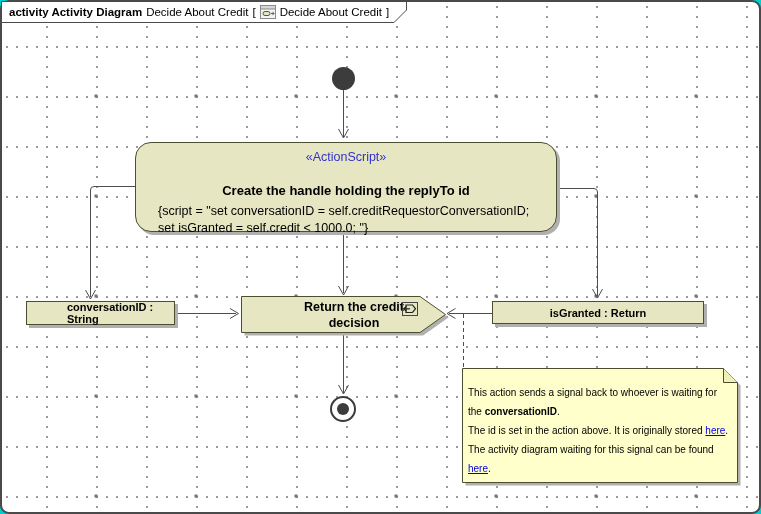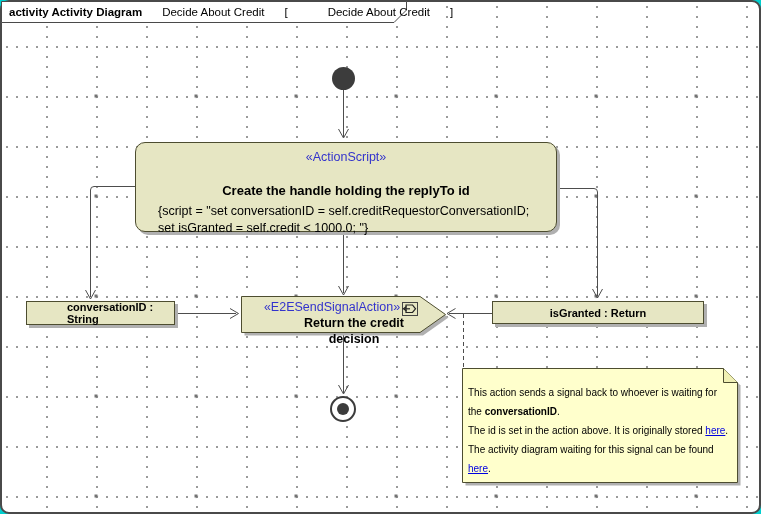--- a/index.html
+++ b/index.html
@@ -23,35 +23,35 @@
     background-size:100px 100px, 10px 50px, 50px 10px;
     background-position:92.5px 92.5px, 4px 44px, 44px 4px;
   }
   .layer{position:absolute;left:0;top:0;width:761px;height:514px;}
   svg.layer{pointer-events:none;}
 
   
   .tab{position:absolute;left:1px;top:1px;width:408px;height:22px;}
   .tab-text{
     position:absolute;left:8px;top:0;height:21px;right:18px;
-    display:flex;align-items:center;gap:20px;
+    display:flex;align-items:center;gap:4px;
     font-size:11.5px;color:#000;white-space:nowrap;
   }
   .tab-kw{font-weight:bold;}
 
   
   .node{
     position:absolute;box-sizing:border-box;
     background:#e6e6c3;border:1px solid #4d4d30;
     box-shadow:3px 3px 0 #b0b0b0;
     color:#000;
   }
   .action{
     left:135px;top:142px;width:422px;height:90px;
-    border-radius:10px;text-align:center;padding-top:7px;
+    border-radius:16px;text-align:center;padding-top:7px;
   }
   .stereotype{color:#3333cc;font-size:12.5px;}
   .action-title{font-weight:bold;font-size:13px;margin-top:19px;}
   .script{
     text-align:left;font-size:12.5px;margin-top:5px;
     padding-left:22px;line-height:17px;
   }
   .pin{
     display:flex;align-items:center;justify-content:center;
     font-weight:bold;font-size:11px;
@@ -156,21 +156,20 @@
 </div>
 
 <div class="node pin pin-left">
   <span>conversationID : String</span>
 </div>
 <div class="node pin pin-right">
   <span>isGranted : Return</span>
 </div>
 
 <div class="sendsignal-text">
-  <div class="stereotype">«E2ESendSignalAction»</div>
   <div class="title">Return the credit decision</div>
 </div>
 <svg class="signal-icon" width="18" height="16" viewBox="0 0 18 16">
   <rect x="1.5" y="1.5" width="15" height="13" fill="none" stroke="#444" stroke-width="1"></rect>
   <polygon points="5,4 11.5,4 14.5,7.8 11.5,11.5 5,11.5" fill="none" stroke="#222" stroke-width="1.2"></polygon>
   <path d="M9,7.8 H3.2" stroke="#222" stroke-width="1.2" fill="none"></path>
   <path d="M5.5,5.5 L2.5,7.8 L5.5,10" fill="none" stroke="#222" stroke-width="1.2"></path>
 </svg>
 
 <div class="final-node">

